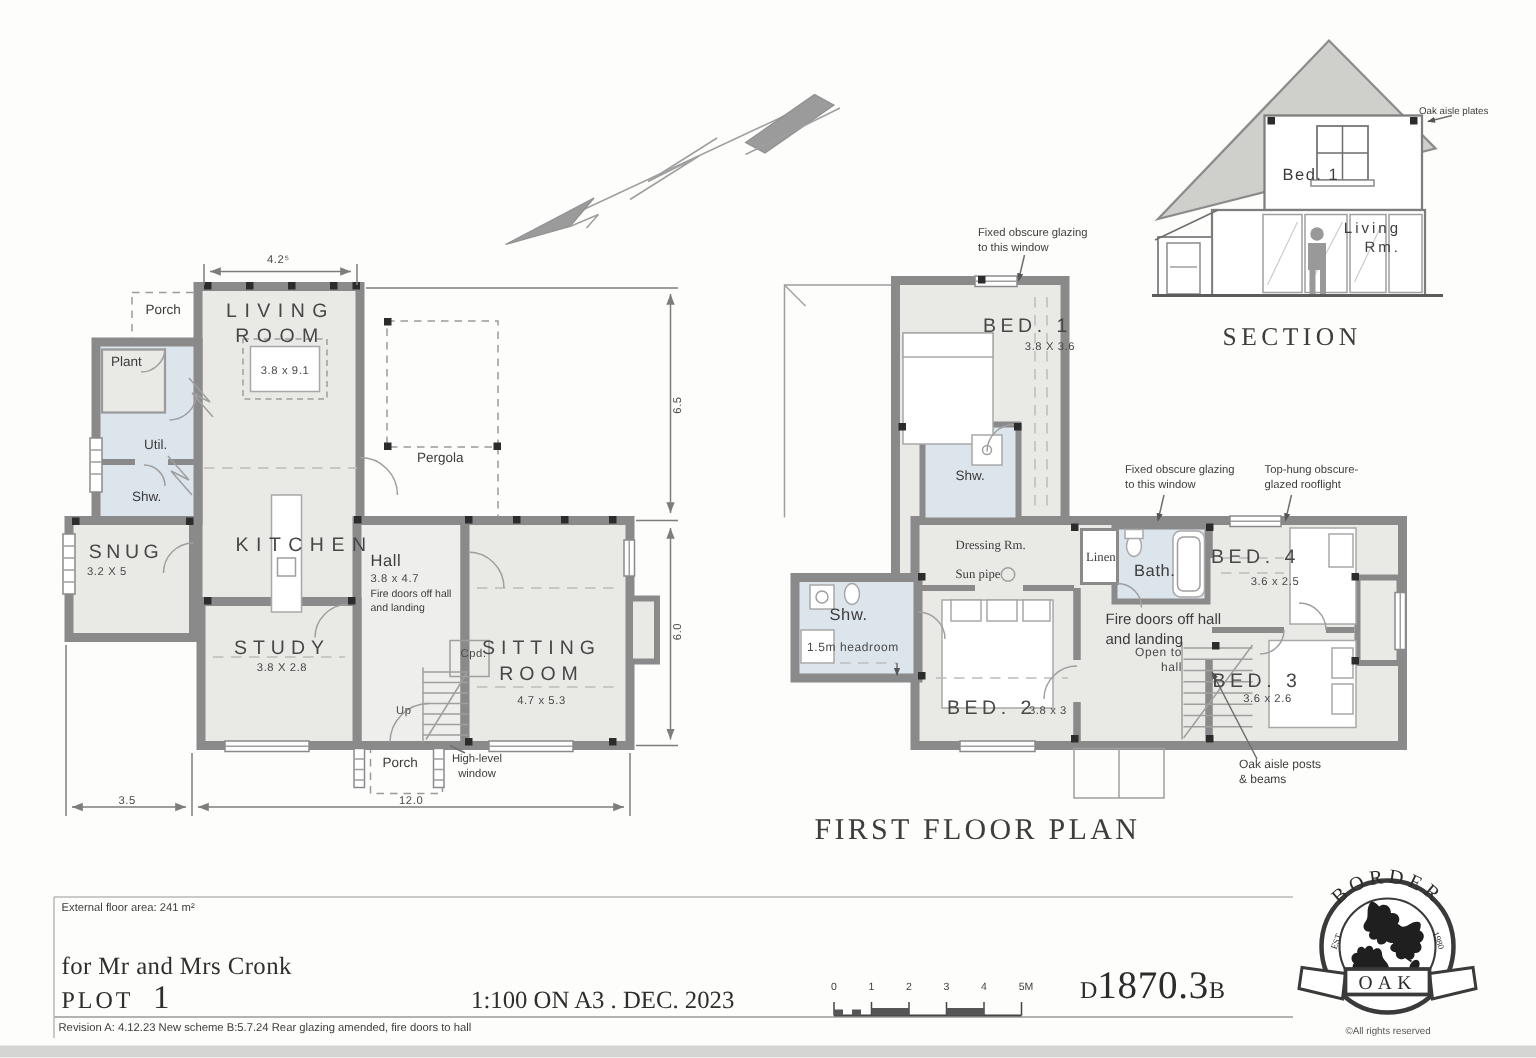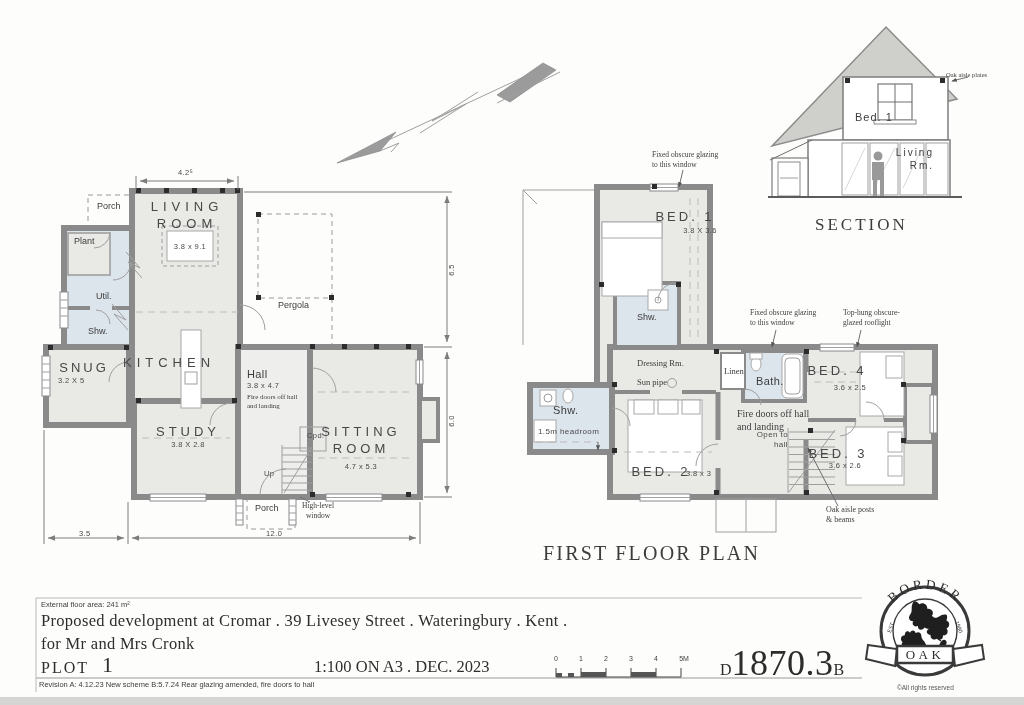--- a/index.html
+++ b/index.html
@@ -23,27 +23,27 @@
   .narrow{fill:#9b9b9b;stroke:#8f8f8f;stroke-width:0.8;}
   
   .lbl{position:absolute;color:#3e3e3e;white-space:pre-line;line-height:1.28;}
   .c{transform:translateX(-50%);text-align:center;}
   .rot{transform:translate(-50%,-50%) rotate(-90deg);}
   .room{font-size:13px;letter-spacing:4px;color:#474747;font-weight:400;}
   .room2{font-size:11px;letter-spacing:.4px;color:#3c3c3c;}
   .small{font-size:9px;color:#3c3c3c;}
   .mid{font-size:8.5px;color:#3c3c3c;font-family:Liberation Serif, serif;}
   .dims{font-size:7.5px;letter-spacing:.4px;color:#4a4a4a;}
-  .note{font-size:7px;color:#3d3d3d;font-family:Liberation Serif, serif;}
+  .note{font-size:7px;color:#3d3d3d;}
   .n75{font-size:7.5px;color:#3d3d3d;}
   .plan-title{font-family:"Liberation Serif",serif;font-size:20px;letter-spacing:2.2px;color:#3d3d3d;}
   .serif{font-family:"Liberation Serif",serif;color:#2e2e2e;}
   .dwg{display:inline-flex;align-items:baseline;font-family:"Liberation Serif",serif;color:#2c2c2c;}
   .dwg .d-pre,.dwg .d-suf{font-size:16px;}
-  .dwg .d-num{font-size:36px;letter-spacing:.5px;}
+  .dwg .d-num{font-size:26px;letter-spacing:.5px;}
 </style>
 </head>
 <body>
 
 <div class="sheet">
 
 <svg class="linework" width="1024" height="705" viewBox="0 0 1024 705">
   <defs>
     <marker id="ma" viewBox="0 0 10 10" refX="9" refY="5" markerWidth="8" markerHeight="8" orient="auto-start-reverse">
       <path d="M0,1.5 L9,5 L0,8.5 Z" fill="#7d7d7d"></path>
@@ -319,21 +319,21 @@
     <rect x="897" y="646" width="56" height="17" fill="#ffffff" stroke="#3a3a3a" stroke-width="2.5"></rect>
     <text x="925" y="659" text-anchor="middle" font-family="Liberation Serif, serif" font-size="13" letter-spacing="3.5" fill="#2c2c2c">OAK</text>
     <text x="891" y="629" text-anchor="middle" transform="rotate(-70 891 627)" font-family="Liberation Serif, serif" font-size="6" fill="#2c2c2c">EST.</text>
     <text x="959" y="629" text-anchor="middle" transform="rotate(70 959 627)" font-family="Liberation Serif, serif" font-size="6" fill="#2c2c2c">1980</text>
   </g>
 </svg>
 
 <div class="lbl room c" style="left:187px;top:199px;letter-spacing:5px">LIVING
 ROOM</div>
 <div class="lbl dims c" style="left:190px;top:242px">3.8 x 9.1</div>
-<div class="lbl room c" style="left:169px;top:355px;letter-spacing:5px">KITCHEN</div>
+<div class="lbl room c" style="left:203px;top:355px;letter-spacing:5px">KITCHEN</div>
 <div class="lbl room c" style="left:84px;top:360px;letter-spacing:3px">SNUG</div>
 <div class="lbl dims" style="left:58px;top:376px">3.2 X 5</div>
 <div class="lbl room2" style="left:247px;top:367px">Hall</div>
 <div class="lbl dims" style="left:247px;top:381px">3.8 x 4.7</div>
 <div class="lbl note" style="left:247px;top:393px">Fire doors off hall
 and landing</div>
 <div class="lbl room c" style="left:188px;top:424px">STUDY</div>
 <div class="lbl dims c" style="left:188px;top:440px">3.8 X 2.8</div>
 <div class="lbl room c" style="left:361px;top:424px">SITTING
 ROOM</div>
@@ -383,21 +383,20 @@
 &amp; beams</div>
 <div class="lbl plan-title" style="left:543px;top:541px">FIRST FLOOR PLAN</div>
 
 <div class="lbl note" style="left:946px;top:71px;font-size:6.5px">Oak aisle plates</div>
 <div class="lbl room2" style="left:855px;top:110px;letter-spacing:1px">Bed. 1</div>
 <div class="lbl" style="left:884px;top:147px;width:50px;text-align:right;font-size:10px;letter-spacing:2px">Living
 Rm.</div>
 <div class="lbl plan-title" style="left:815px;top:214px;font-size:17px;letter-spacing:3px">SECTION</div>
 
 <div class="lbl n75" style="left:41px;top:600px">External floor area: 241 m²</div>
-<div class="lbl serif" style="left:41px;top:610px;font-size:16.5px;letter-spacing:.3px">Proposed development at Cromar . 39 Livesey Street . Wateringbury . Kent .</div>
 <div class="lbl serif" style="left:41px;top:633px;font-size:16.5px;letter-spacing:.3px">for Mr and Mrs Cronk</div>
 <div class="lbl serif" style="left:41px;top:658px;font-size:16px;letter-spacing:2px">PLOT</div>
 <div class="lbl serif" style="left:102px;top:651px;font-size:22px">1</div>
 <div class="lbl serif" style="left:314px;top:656px;font-size:16.5px">1:100 ON A3 . DEC. 2023</div>
 <div class="lbl n75" style="left:39px;top:680px">Revision A: 4.12.23 New scheme  B:5.7.24 Rear glazing amended, fire doors to hall</div>
 <div class="lbl c" style="left:556px;top:655px;font-size:7px">0</div>
 <div class="lbl c" style="left:581px;top:655px;font-size:7px">1</div>
 <div class="lbl c" style="left:606px;top:655px;font-size:7px">2</div>
 <div class="lbl c" style="left:631px;top:655px;font-size:7px">3</div>
 <div class="lbl c" style="left:656px;top:655px;font-size:7px">4</div>

